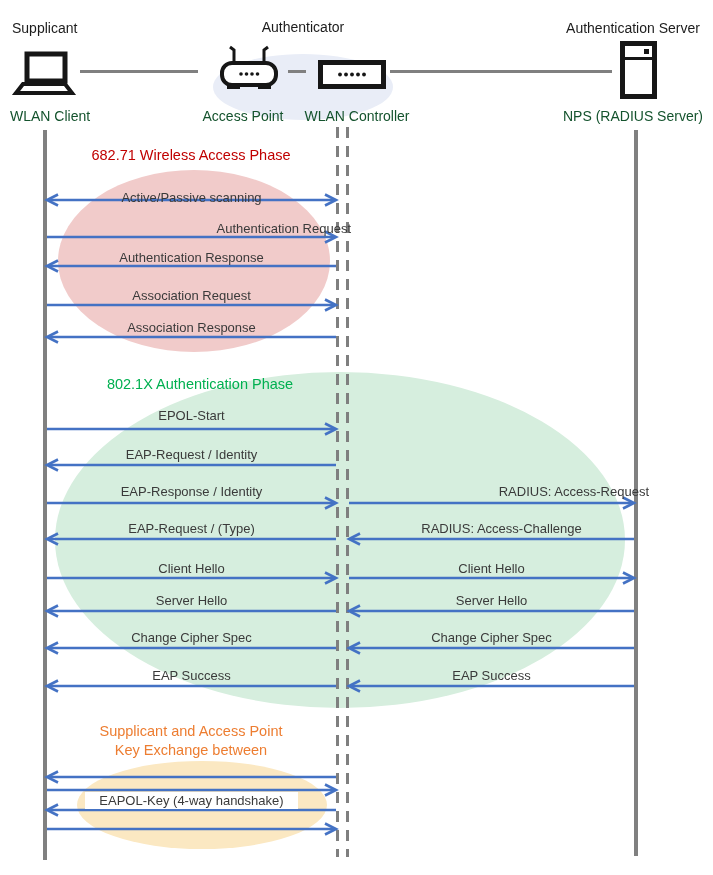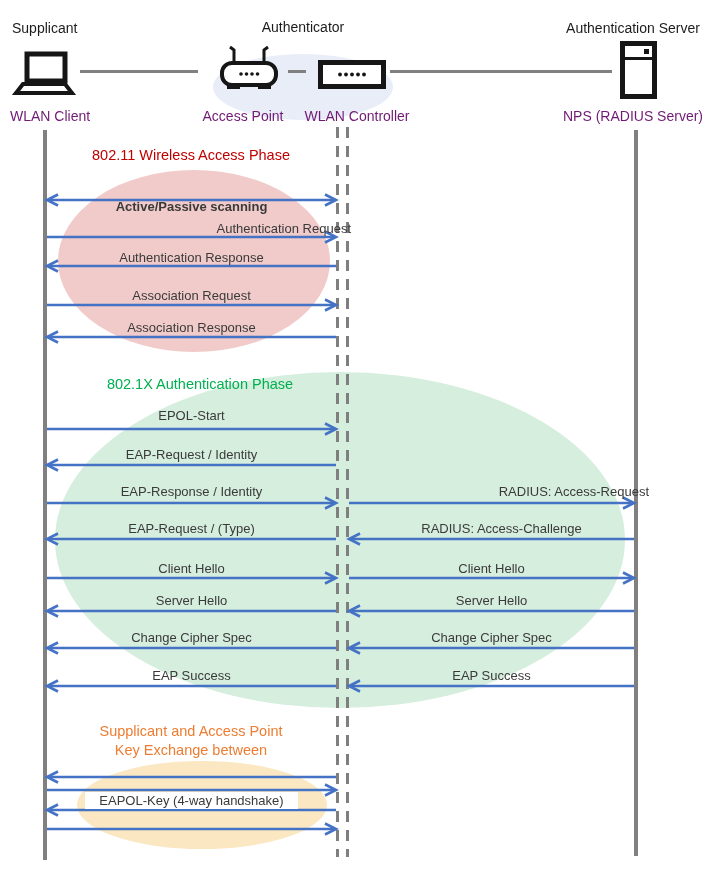--- a/index.html
+++ b/index.html
@@ -2,21 +2,21 @@
 <html><head>
 <meta charset="utf-8">
 <style>
   html,body{margin:0;padding:0;background:#fff;}
   .stage{
     position:relative;width:713px;height:875px;background:#ffffff;overflow:hidden;
     font-family:"Liberation Sans","DejaVu Sans",sans-serif;color:#1c1c1c;border-radius:11px;
   }
   .abs{position:absolute;}
   .role-label{font-size:14px;color:#1c1c1c;white-space:nowrap;}
-  .dev-label{font-size:14px;color:#701a75;white-space:nowrap;}
+  .dev-label{font-size:14px;color:#14532d;white-space:nowrap;}
   .centered{text-align:center;}
   .ellipse{position:absolute;border-radius:50%;z-index:0;}
   .lifeline{position:absolute;background:#808080;z-index:2;}
   .dashline{
     position:absolute;width:3px;z-index:2;
     background:repeating-linear-gradient(to bottom,#7f7f7f 0 11px,transparent 11px 19px);
   }
   .connline{position:absolute;background:#808080;height:3px;z-index:1;}
   .icon{position:absolute;z-index:3;}
   #arrow-svg{position:absolute;left:0;top:0;z-index:4;}
@@ -137,23 +137,23 @@
       <path d="M 47 790 H 334" fill="none" stroke="#4472C4" stroke-width="2.4"></path>
       <path d="M 325 784.5 L 336 790 L 325 795.5" fill="none" stroke="#4472C4" stroke-width="2.6"></path>
       <path d="M 49 810 H 336" fill="none" stroke="#4472C4" stroke-width="2.4"></path>
       <path d="M 58 804.5 L 47 810 L 58 815.5" fill="none" stroke="#4472C4" stroke-width="2.6"></path>
       <path d="M 47 829 H 334" fill="none" stroke="#4472C4" stroke-width="2.4"></path>
       <path d="M 325 823.5 L 336 829 L 325 834.5" fill="none" stroke="#4472C4" stroke-width="2.6"></path>
     </svg>
 
   <div id="label-layer">
       <div class="phase-title" style="left: 31px; top: 146px; width: 320px; color: rgb(192, 0, 0);">
-        <div>802.11 Wireless Access Phase</div>
+        <div>682.71 Wireless Access Phase</div>
       </div>
-      <div class="msg-label" style="left: 32px; top: 198px; width: 319px; font-weight: bold;"><span>Active/Passive scanning</span></div>
+      <div class="msg-label" style="left: 32px; top: 189px; width: 319px;"><span>Active/Passive scanning</span></div>
       <div class="msg-label" style="left: 32px; top: 220px; width: 319px; text-align: right;"><span>Authentication Request</span></div>
       <div class="msg-label" style="left: 32px; top: 249px; width: 319px;"><span>Authentication Response</span></div>
       <div class="msg-label" style="left: 32px; top: 287px; width: 319px;"><span>Association Request</span></div>
       <div class="msg-label" style="left: 32px; top: 319px; width: 319px;"><span>Association Response</span></div>
       <div class="phase-title" style="left: 40px; top: 375px; width: 320px; color: rgb(0, 176, 80);">
         <div>802.1X Authentication Phase</div>
       </div>
       <div class="msg-label" style="left: 32px; top: 407px; width: 319px;"><span>EPOL-Start</span></div>
       <div class="msg-label" style="left: 32px; top: 446px; width: 319px;"><span>EAP-Request / Identity</span></div>
       <div class="msg-label" style="left: 32px; top: 483px; width: 319px;"><span>EAP-Response / Identity</span></div>

